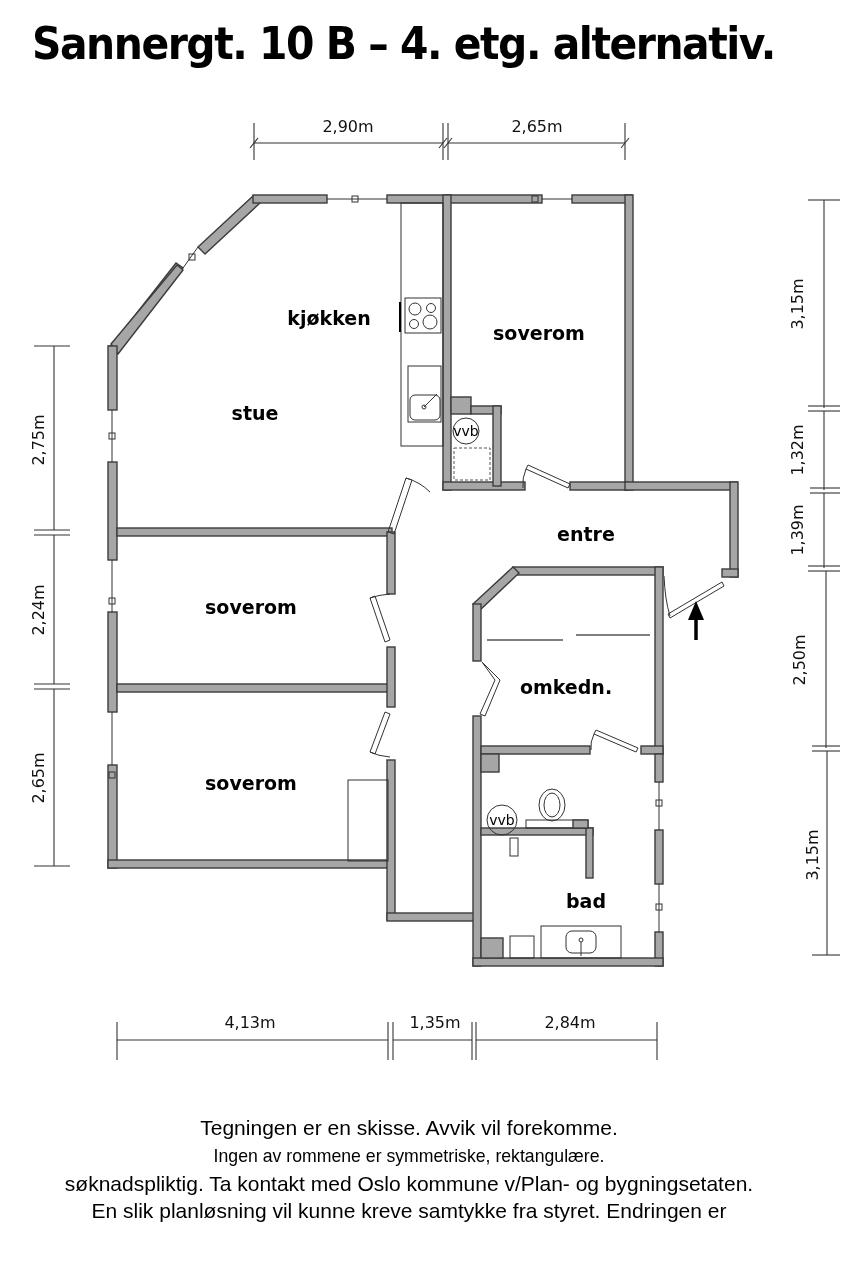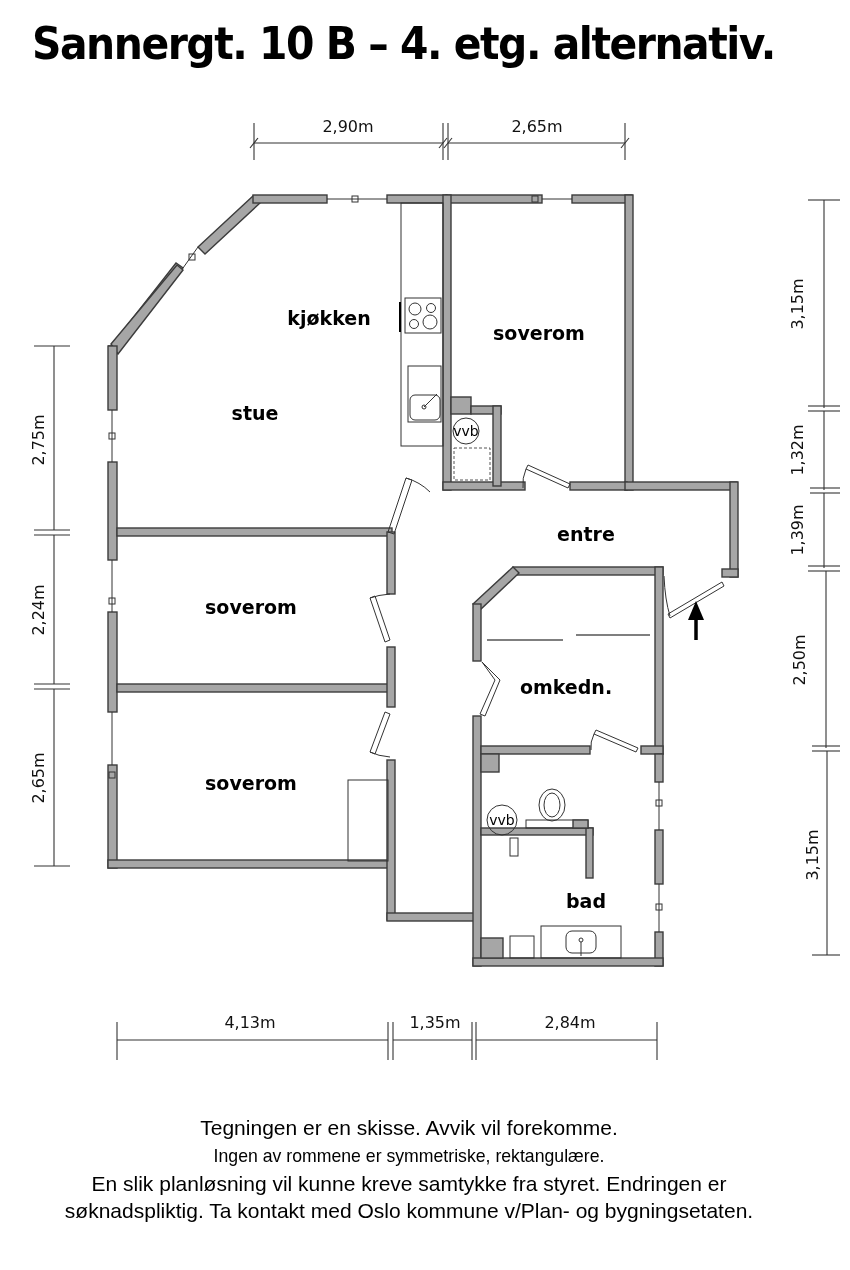--- a/index.html
+++ b/index.html
@@ -258,15 +258,15 @@
   <text class="room" x="251" y="614" text-anchor="middle">soverom</text>
   <text class="room" x="251" y="790" text-anchor="middle">soverom</text>
   <text class="room" x="586" y="541" text-anchor="middle">entre</text>
   <text class="room" x="566" y="694" text-anchor="middle">omkedn.</text>
   <text class="room" x="586" y="908" text-anchor="middle">bad</text>
 </svg>
 
 <div class="footer">
   <div class="f1">Tegningen er en skisse. Avvik vil forekomme.</div>
   <div class="f2">Ingen av rommene er symmetriske, rektangulære.</div>
+  <div class="f3">søknadspliktig. Ta kontakt med Oslo kommune v/Plan- og bygningsetaten.</div>
   <div class="f3">En slik planløsning vil kunne kreve samtykke fra styret. Endringen er</div>
-  <div class="f3">søknadspliktig. Ta kontakt med Oslo kommune v/Plan- og bygningsetaten.</div>
 </div>
 
 </body></html>

